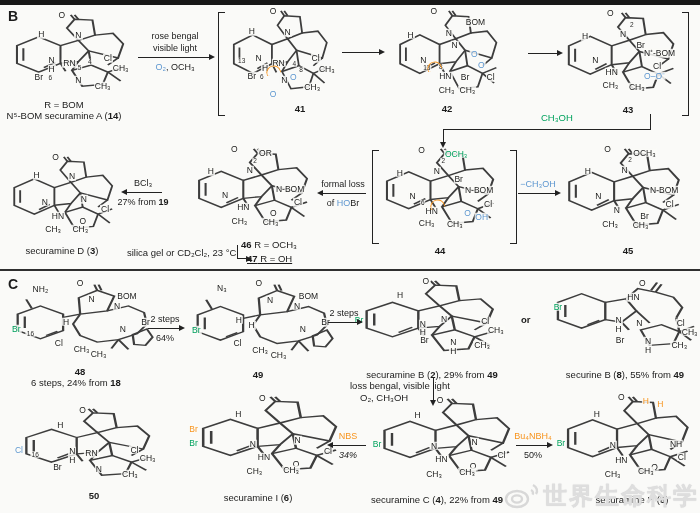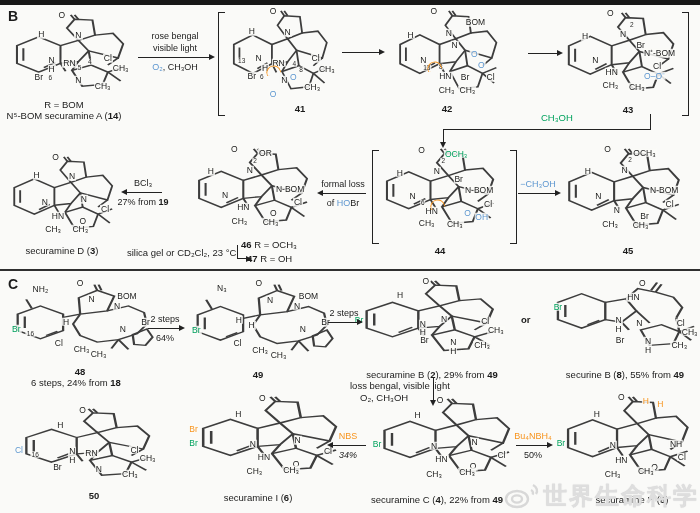--- a/index.html
+++ b/index.html
@@ -413,21 +413,21 @@
         <span class="atom" style="left: 67%; top: 77%;">O</span>
         <span class="atom" style="left: 38%; top: 85%;">CH₃</span>
         <span class="atom" style="left: 61%; top: 82%;">CH₃</span>
       </div>
       <div class="cap" style="left: 632px; top: 494px;"><span>securamine H (</span><span class="bd">5</span><span>)</span></div>
       <div class="rxn" style="left: 138px; top: 57px; width: 74px; height: 2px;">
         <div class="shaft-h" style="width: 74px;"></div>
         <div class="ah ah-r" style="left: 71px; top: -2.7px;"></div>
         <div class="alabel" style="left: 37px; top: -26px;"><span>rose bengal</span></div>
         <div class="alabel" style="left: 37px; top: -14px;"><span>visible light</span></div>
-        <div class="alabel" style="left: 37px; top: 5px;"><span class="c-b">O₂</span><span>, CH₃OH</span></div>
+        <div class="alabel" style="left: 37px; top: 5px;"><span class="c-b">O₂</span><span>, OCH₃</span></div>
       </div>
       <div class="rxn" style="left: 342px; top: 52px; width: 40px; height: 2px;">
         <div class="shaft-h" style="width: 40px;"></div>
         <div class="ah ah-r" style="left: 37px; top: -2.7px;"></div>
       </div>
       <div class="rxn" style="left: 528px; top: 53px; width: 32px; height: 2px;">
         <div class="shaft-h" style="width: 32px;"></div>
         <div class="ah ah-r" style="left: 29px; top: -2.7px;"></div>
       </div>
       <div class="rxn" style="left: 124px; top: 192px; width: 38px; height: 2px;">
@@ -469,19 +469,19 @@
         <div class="alabel" style="left: 18px; top: 5px; font-style: italic;"><span>34%</span></div>
       </div>
       <div class="rxn" style="left: 516px; top: 445px; width: 34px; height: 2px;">
         <div class="shaft-h" style="width: 34px;"></div>
         <div class="ah ah-r" style="left: 31px; top: -2.7px;"></div>
         <div class="alabel" style="left: 17px; top: -14px;"><span class="c-o">Bu₄NBH₄</span></div>
         <div class="alabel" style="left: 17px; top: 5px;"><span>50%</span></div>
       </div>
       <div class="txt" style="left: 127px; top: 247px;"><span>silica gel or CD₂Cl₂, 23 °C</span></div>
       <div class="txt" style="left: 241px; top: 239px;"><span class="bd">46</span><span> R = OCH₃</span></div>
-      <div class="txt" style="left: 247px; top: 253px;"><span class="bd">47</span><span> R = OH</span></div>
+      <div class="txt" style="left: 247px; top: 253px; text-decoration: underline;"><span class="bd">47</span><span> R = OH</span></div>
       <div class="txt" style="left: 541px; top: 112px;"><span class="c-g">CH₃OH</span></div>
       <div class="txt" style="left: 350px; top: 380px;"><span>loss bengal, visible light</span></div>
       <div class="txt" style="left: 360px; top: 392px;"><span>O₂, CH₃OH</span></div>
       <div class="txt" style="left: 521px; top: 314px;"><span class="bd">or</span></div>
     </div>
 </div>
 
 </body></html>

